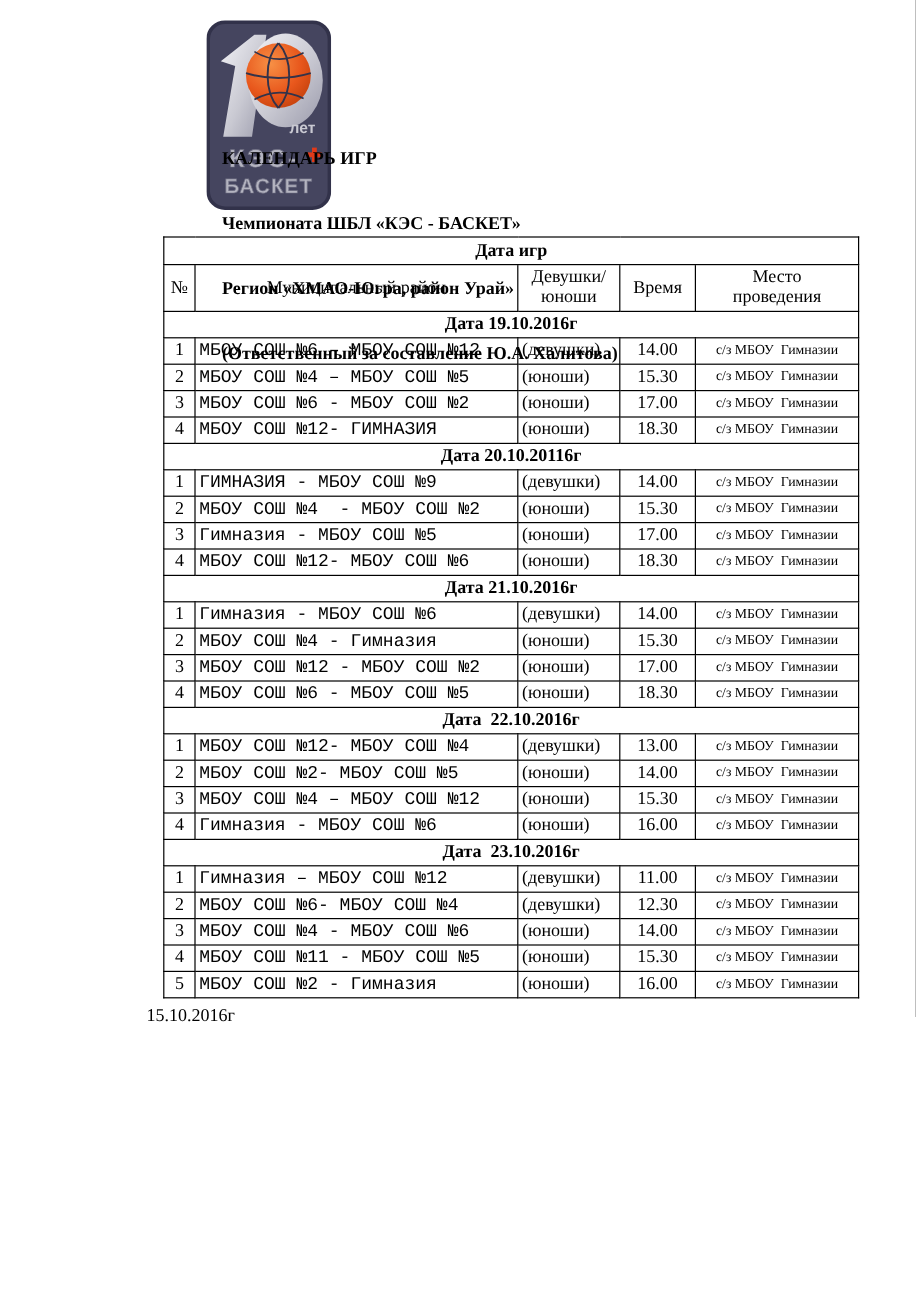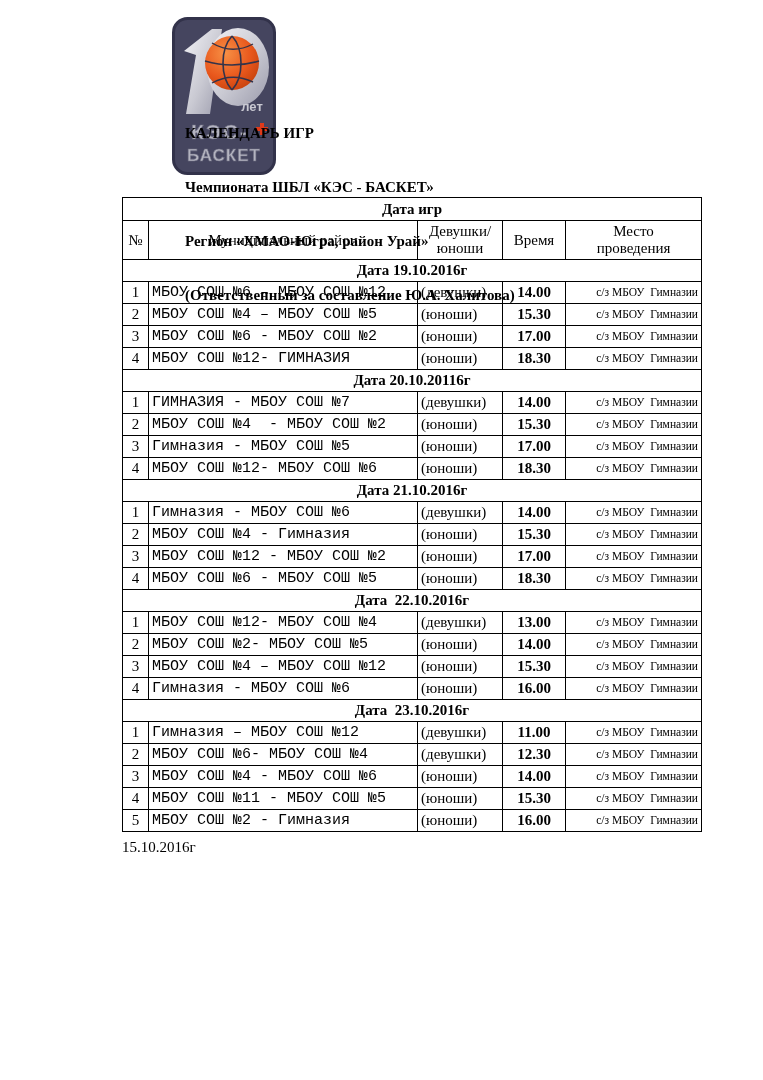--- a/index.html
+++ b/index.html
@@ -28,21 +28,21 @@
     width: 555px;
     font-weight: bold;
     font-size: 15px;
     line-height: 18px;
     white-space: pre-wrap;
   }
   .title-line-last { margin-right: 108px; }
 
   table.schedule {
     position: absolute;
-    left: 122px;
+    left: 136px;
     top: 197px;
     width: 579px;
     border-collapse: collapse;
     table-layout: fixed;
     font-size: 15px;
   }
   table.schedule td, table.schedule th {
     border: 1px solid #000;
     padding: 0 3px;
     line-height: 19px;
@@ -65,22 +65,22 @@
     height: 21px;
     font-weight: bold;
     text-align: center;
     white-space: pre-wrap;
     margin-left: 33px;
   }
   tr.game-row td { height: 21px; }
   td.c-num    { text-align: center; }
   td.c-match  { text-align: left; padding-left: 7px; white-space: pre-wrap; font-family: Liberation Mono, monospace; }
   td.c-gender { text-align: left; }
-  td.c-time   { text-align: center; font-weight: bold; }
-  td.c-place  { text-align: right; font-size: 11.5px; white-space: pre-wrap; }
+  td.c-time   { text-align: center; }
+  td.c-place  { text-align: center; font-size: 11.5px; white-space: pre-wrap; }
 
   .footer-date {
     position: absolute;
     left: 122px;
     top: 839px;
     font-size: 15px;
   }
 </style>
 </head>
 <body>
@@ -187,21 +187,21 @@
           <td class="c-match">МБОУ СОШ №12- ГИМНАЗИЯ</td>
           <td class="c-gender">(юноши)</td>
           <td class="c-time">18.30</td>
           <td class="c-place">с/з МБОУ  Гимназии</td>
         </tr>
         <tr class="date-row">
           <td colspan="5">Дата 20.10.20116г</td>
         </tr>
         <tr class="game-row">
           <td class="c-num">1</td>
-          <td class="c-match">ГИМНАЗИЯ - МБОУ СОШ №7</td>
+          <td class="c-match">ГИМНАЗИЯ - МБОУ СОШ №9</td>
           <td class="c-gender">(девушки)</td>
           <td class="c-time">14.00</td>
           <td class="c-place">с/з МБОУ  Гимназии</td>
         </tr>
         <tr class="game-row">
           <td class="c-num">2</td>
           <td class="c-match">МБОУ СОШ №4  - МБОУ СОШ №2</td>
           <td class="c-gender">(юноши)</td>
           <td class="c-time">15.30</td>
           <td class="c-place">с/з МБОУ  Гимназии</td>

